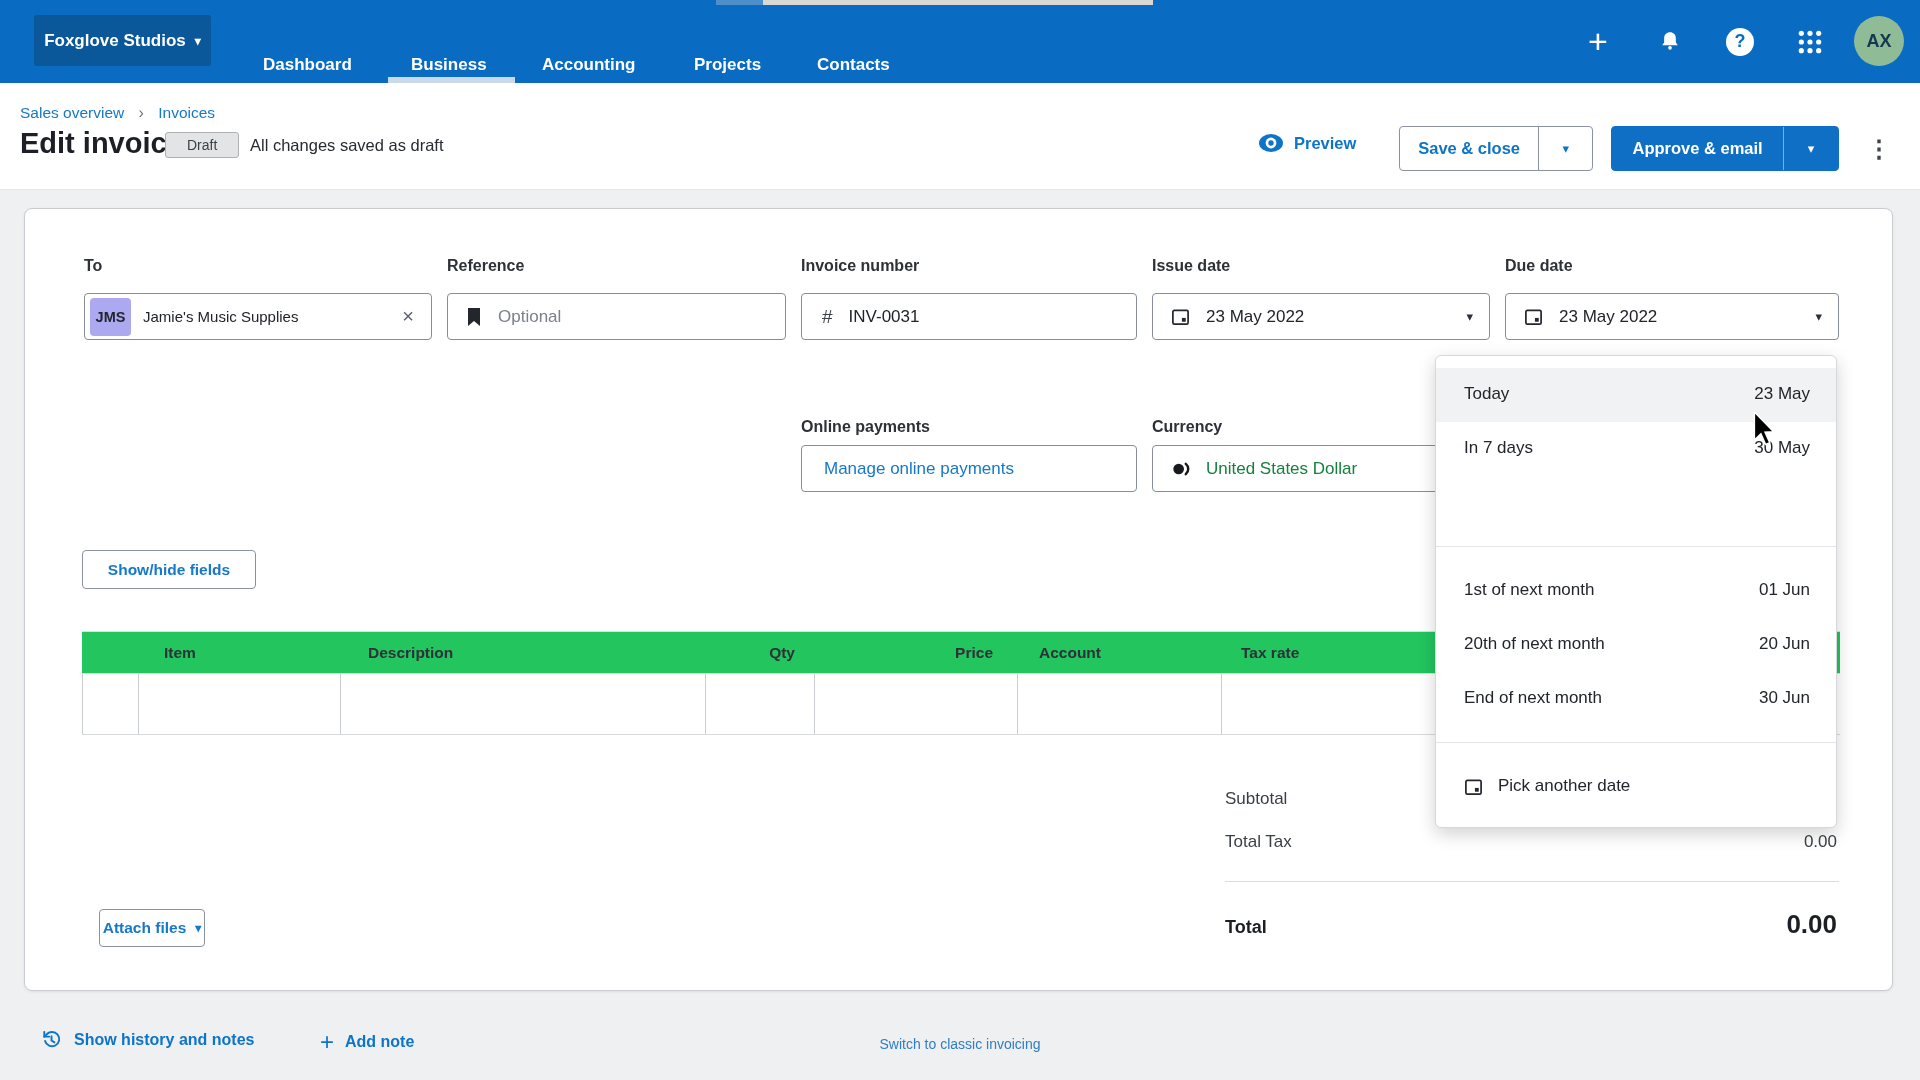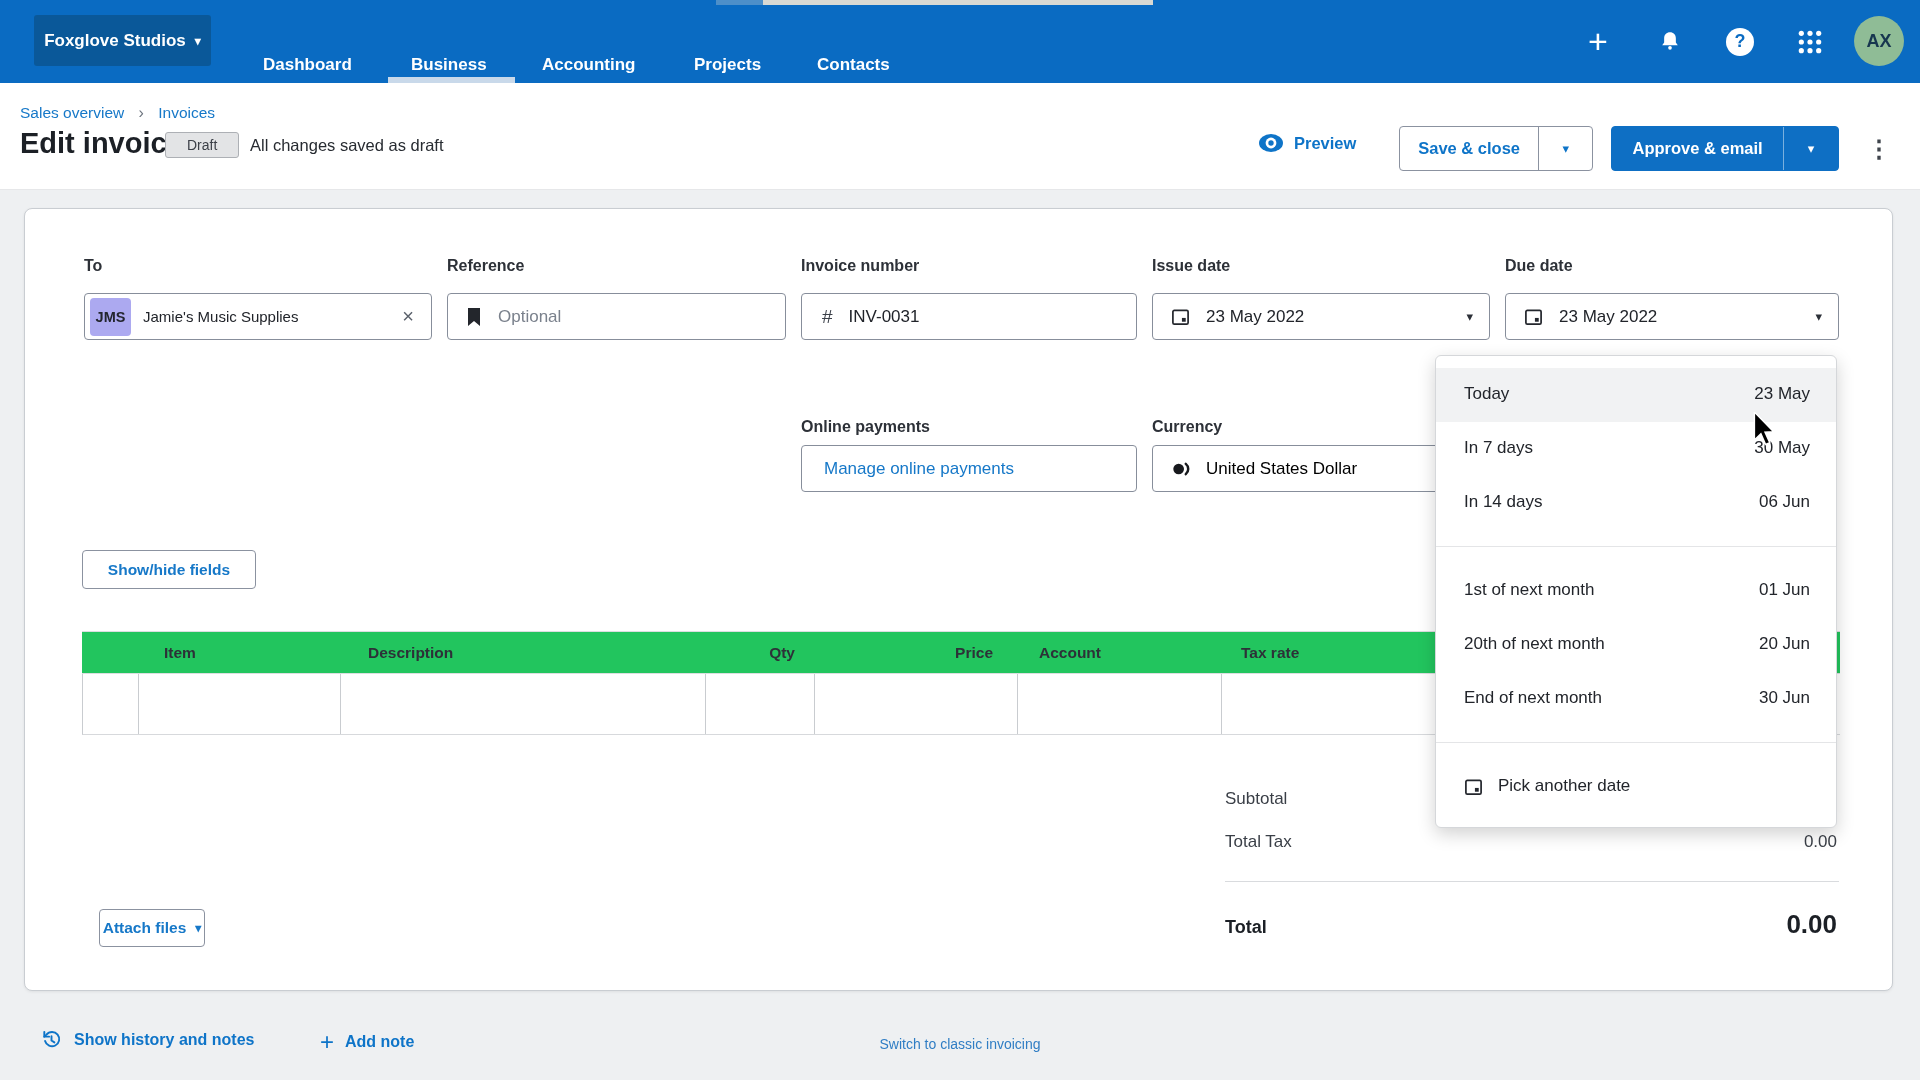--- a/index.html
+++ b/index.html
@@ -66,21 +66,21 @@
   .chip-name { position:absolute; left:58px; font-size:15px; color:#21242a; }
   .x-btn { position:absolute; right:10px; top:0; height:100%; width:26px; background:none; border:none; color:#5a616b; font-size:20px; cursor:pointer; }
   .fbox .lead-ico { margin-left:18px; display:flex; align-items:center; color:#23262c; }
   .fbox input { border:none; outline:none; background:transparent; font-family:inherit; font-size:17px; color:#21242a; margin-left:16px; width:220px; }
   .fbox input::placeholder { color:#7a818c; }
   .hash { font-size:19px; color:#3a3f48; font-weight:400; margin-left:20px; }
   .date-text { margin-left:16px; font-size:17px; color:#21242a; }
   .fbox .caret-r { position:absolute; right:16px; font-size:13px; color:#2c3038; }
   .row2-label { top:209px; } .row2-box { top:236px; }
   .pay-link { margin-left:22px; font-size:17px; color:#1678c8; text-decoration:none; cursor:pointer; }
-  .cur-text { margin-left:14px; font-size:17px; color:#000000; }
+  .cur-text { margin-left:14px; font-size:17px; color:#15803d; }
   .showhide { position:absolute; left:57px; top:341px; width:174px; height:39px; background:#fff; border:1px solid #8b92a0; border-radius:4px; color:#1678c8; font-weight:700; font-size:15.5px; cursor:pointer; font-family:inherit; }
 
   
   .itable { position:absolute; left:57px; top:422px; width:1758px; }
   .ithead { position:relative; height:43px; background:#22c55e; border-top:1px solid #dcdee0; border-bottom:1px solid #dcdee0; }
   .ithead span { position:absolute; top:12px; font-size:15.5px; font-weight:700; color:#2d3138; }
   .h-item { left:82px; } .h-desc { left:286px; }
   .h-qty { left:620px; width:93px; text-align:right; } .h-price { left:800px; width:111px; text-align:right; }
   .h-account { left:957px; } .h-tax { left:1159px; }
   .itrow { position:relative; height:61px; border-bottom:1px solid #d7d9dc; border-left:1px solid #c9ccd0; }
@@ -305,24 +305,20 @@
 
   <div class="menu">
     <div class="mrow m0 hl">
       <span class="mlabel">Today</span>
       <span class="mdate">23 May</span>
     </div>
     <div class="mrow m1">
       <span class="mlabel">In 7 days</span>
       <span class="mdate">30 May</span>
     </div>
-    <div class="mrow m2">
-      <span class="mlabel">In 14 days</span>
-      <span class="mdate">06 Jun</span>
-    </div>
     <div class="msep msep1"></div>
     <div class="mrow m3">
       <span class="mlabel">1st of next month</span>
       <span class="mdate">01 Jun</span>
     </div>
     <div class="mrow m4">
       <span class="mlabel">20th of next month</span>
       <span class="mdate">20 Jun</span>
     </div>
     <div class="mrow m5">

